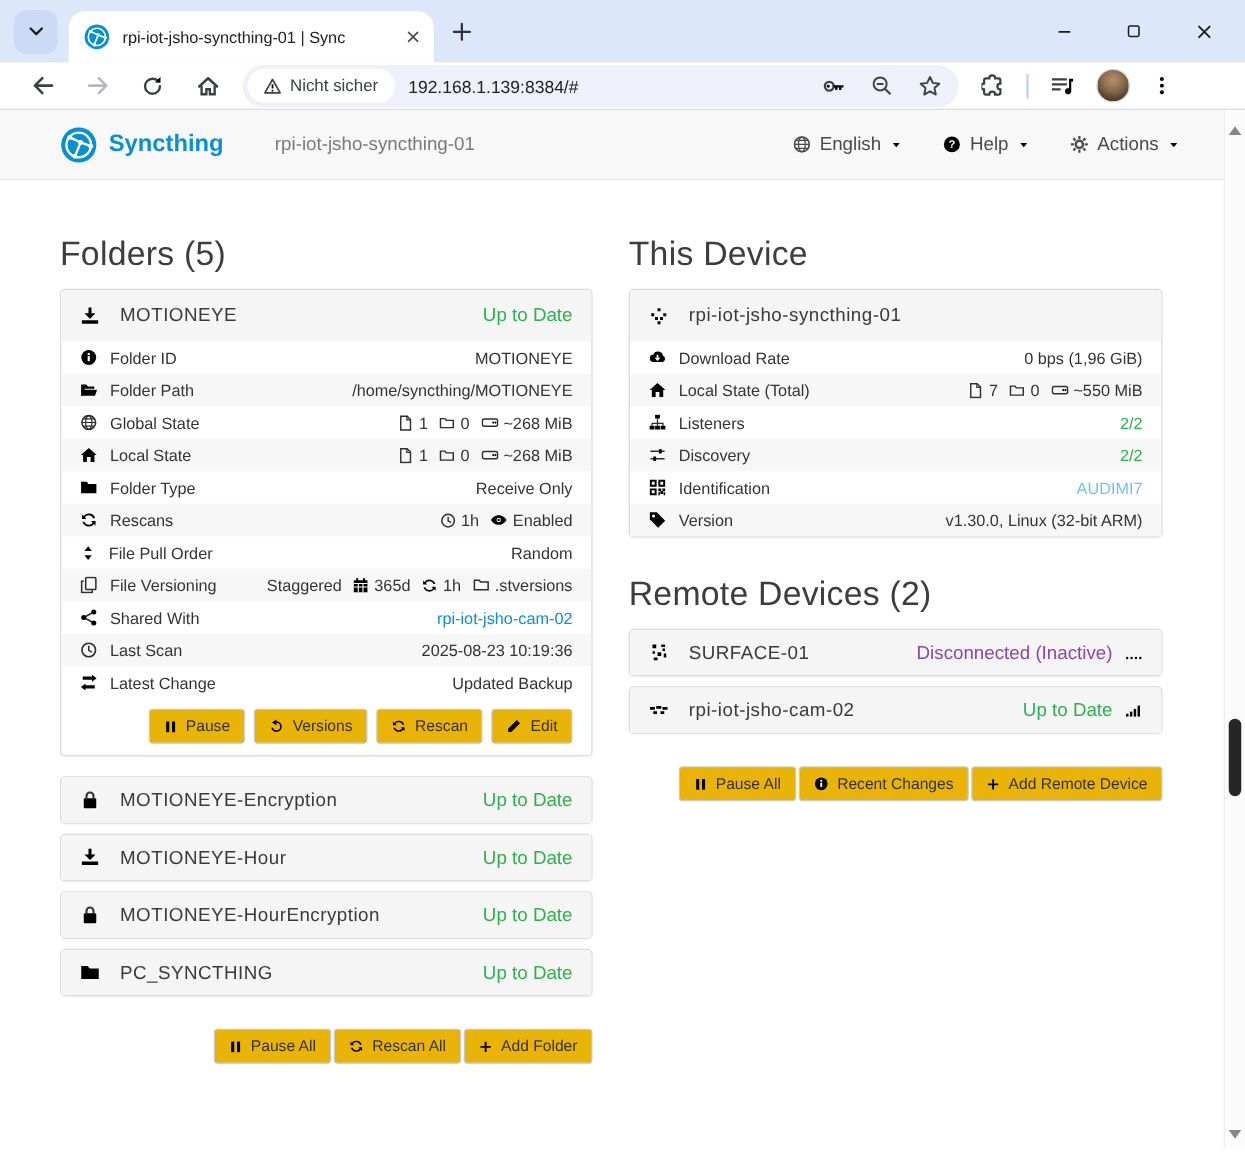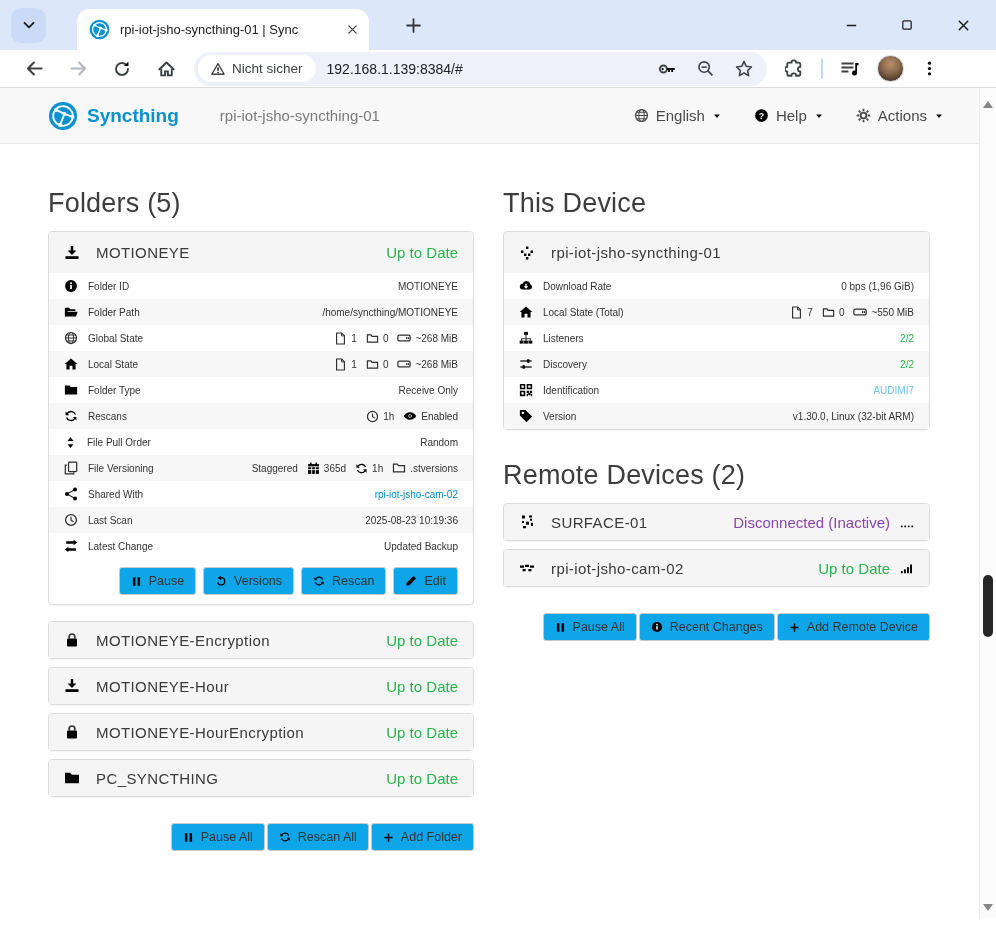--- a/index.html
+++ b/index.html
@@ -1,21 +1,21 @@
 <!DOCTYPE html>
 <html><head>
 <meta charset="utf-8">
 <style>
   * { margin:0; padding:0; box-sizing:border-box; }
   html,body { width:996px; height:931px; overflow:hidden; }
   body { font-family:"Liberation Sans", sans-serif; background:#fff; }
   svg.i { display:inline-block; vertical-align:middle; flex:none; }
 
   
-  .tabstrip { height:50px; background:#dde7fa; display:flex; align-items:center; padding:0 8px;gap:22px; }
+  .tabstrip { height:50px; background:#dde7fa; display:flex; align-items:center; padding:0 8px; }
   .tab-search { width:35px; height:35px; border-radius:10px; background:#cbdaf7; display:flex; align-items:center; justify-content:center; color:#1f1f1f; margin-left:3px; }
   .tab { align-self:flex-end; margin-left:9px; width:292px; height:41px; background:#fff; border-radius:13px 13px 0 0; display:flex; align-items:center; padding:0 8px 0 12px; }
   .tab-title { flex:1; font-size:13px; color:#202124; white-space:nowrap; overflow:hidden; margin:0 4px 0 10px; }
   .tab-close { width:18px; height:18px; color:#45484d; display:flex; align-items:center; justify-content:center; }
   .newtab { margin-left:14px; color:#30333a; display:flex; }
   .win-controls { margin-left:auto; display:flex; align-items:center; gap:30px; padding-right:12px; color:#1c1c1c; }
   .win-controls span { display:flex; align-items:center; justify-content:center; width:26px; height:26px; }
 
   .toolbar { height:38px; background:#fff; display:flex; align-items:center; padding:0 12px; border-bottom:1px solid #dadce0; }
   .nav-ic { width:24px; height:24px; display:flex; align-items:center; justify-content:center; color:#3c4043; margin:0 10px; }
@@ -52,33 +52,33 @@
   .panel { border:1px solid #dcdcdc; border-radius:4px; background:#fff; margin-bottom:8px; box-shadow:0 1px 1px rgba(0,0,0,.04); }
   .panel.xpad { margin-bottom:16px; }
   .p-hd { background:#f5f5f5; border-radius:3px 3px 0 0; display:flex; align-items:center; padding:12px 15px; }
   .p-hd.small { padding:9.5px 15px; }
   .p-ic { color:#353535; margin-right:16px; }
   .p-name { font-size:15px; color:#3a3a3a; letter-spacing:.4px; }
   .p-right { margin-left:auto; display:flex; align-items:center; gap:10px; font-size:15px; }
   .status-green { color:var(--green); }
   .status-purple { color:var(--purple); }
 
-  .frow { display:flex; align-items:center; padding:4px 15px; font-size:10px; color:#333; min-height:26px; }
+  .frow { display:flex; align-items:center; padding:4px 15px; font-size:13px; color:#333; min-height:26px; }
   .frow:nth-child(even) { background:#f7f7f7; }
   .lab { display:flex; align-items:center; gap:10px; color:#333; }
   .lab .i { color:#2e2e2e; }
   .val { margin-left:auto; display:flex; align-items:center; gap:9px; justify-content:flex-end; text-align:right; }
   .seg { display:flex; align-items:center; gap:4px; }
   .seg .i { color:#2e2e2e; }
   a.link { color:var(--link); text-decoration:none; }
   a.link-light { color:var(--ident); text-decoration:none; }
   .green { color:var(--green); }
 
   .p-ft { padding:8px 15px 9px; display:flex; justify-content:flex-end; gap:7px; }
-  .btn { display:inline-flex; align-items:center; gap:7px; background:#0ea5e9; border:1px solid #c9c9c9; border-radius:3px; padding:5px 11px; font-size:12.5px; color:#333; line-height:16px; white-space:nowrap; }
+  .btn { display:inline-flex; align-items:center; gap:7px; background:#eab308; border:1px solid #c9c9c9; border-radius:3px; padding:5px 11px; font-size:12.5px; color:#333; line-height:16px; white-space:nowrap; }
   .btn .i { color:#2b2b2b; }
   .btn-row { display:flex; justify-content:flex-end; gap:2px; margin-top:26px; }
   .sig-dark { color:#3a3a3a; }
   .sig-gray { color:#9a9a9a; }
 </style>
 </head>
 <body style="--green: #2cb14c; --purple: #8a46ad; --link: #0a90d0; --ident: #73c3e9; --brand: #0891d1;">
 
 <svg width="0" height="0" style="position:absolute">
   <defs>

